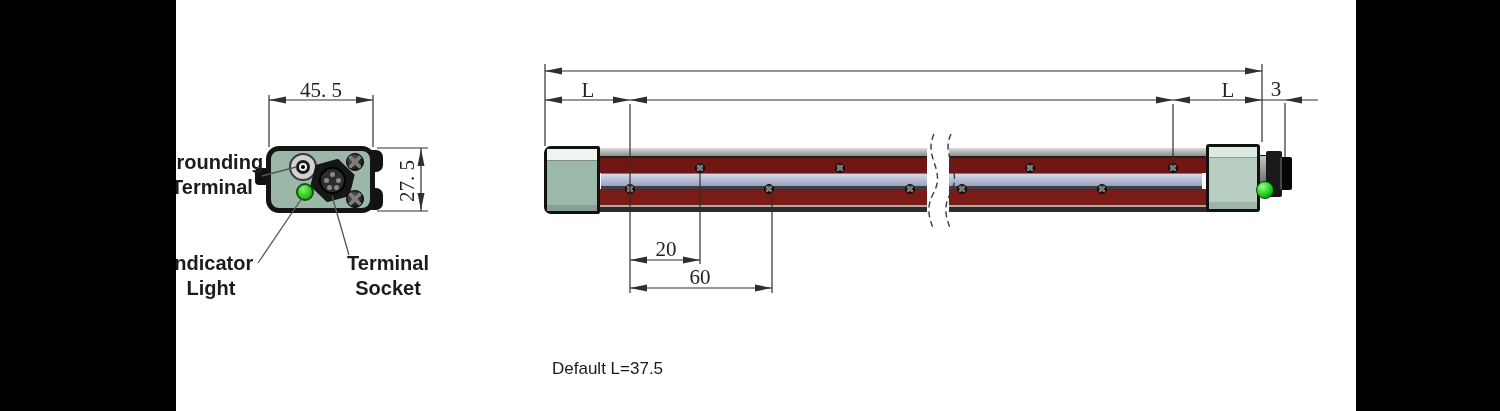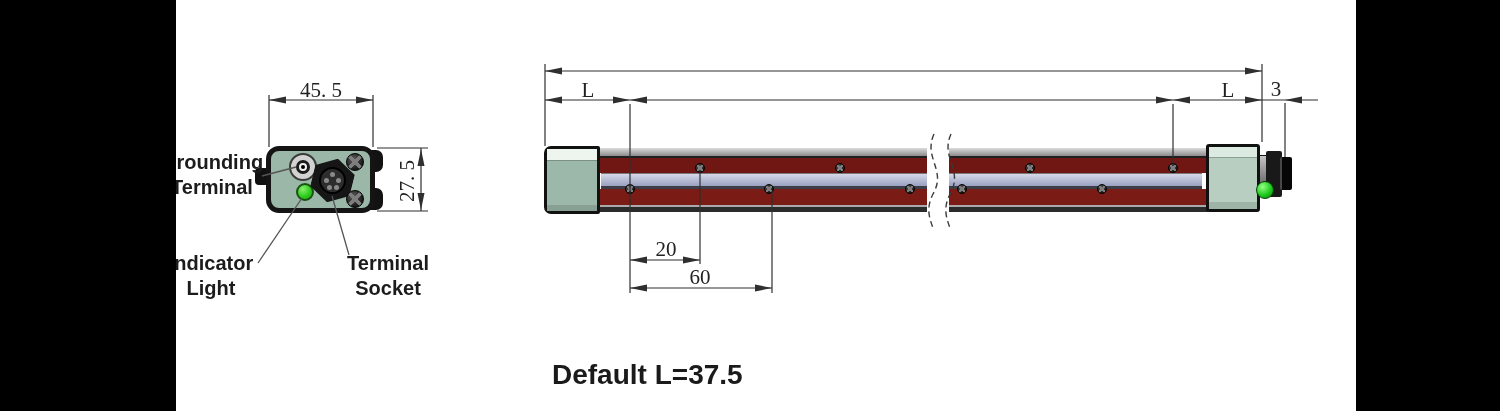--- a/index.html
+++ b/index.html
@@ -59,21 +59,21 @@
           border-left:2px solid #484848;z-index:3;}
   .conn-led{left:1256px;top:181px;width:18px;height:18px;border-radius:50%;z-index:5;
             background:radial-gradient(circle at 35% 30%,#96ff84,#1ec91e 55%,#0b7d0b);
             border:1px solid #053f05;box-sizing:border-box;}
   
   .lbl{position:absolute;color:#1c1c1c;font-weight:700;font-size:20px;line-height:25px;
        text-align:center;white-space:pre-line;z-index:7;transform:translateX(-50%);}
   .dim{position:absolute;color:#222;font-family:"Liberation Serif",serif;font-size:21px;
        z-index:7;transform:translateX(-50%);white-space:nowrap;}
   .dim-rot{transform:translate(-50%,-50%) rotate(-90deg);}
-  .note{position:absolute;color:#1a1a1a;font-weight:700;font-size:28px;z-index:7;white-space:nowrap;}
+  .note{position:absolute;color:#1a1a1a;font-weight:400;font-size:17px;z-index:7;white-space:nowrap;}
   svg.overlay{position:absolute;left:0;top:0;z-index:6;}
 </style>
 </head>
 <body>
 
 <div id="stage">
 
   <div class="abs cap-tab-left"></div>
   <div class="abs cap-tab-r" style="left:360px;top:150px;"></div>
   <div class="abs cap-tab-r" style="left:360px;top:188px;"></div>

